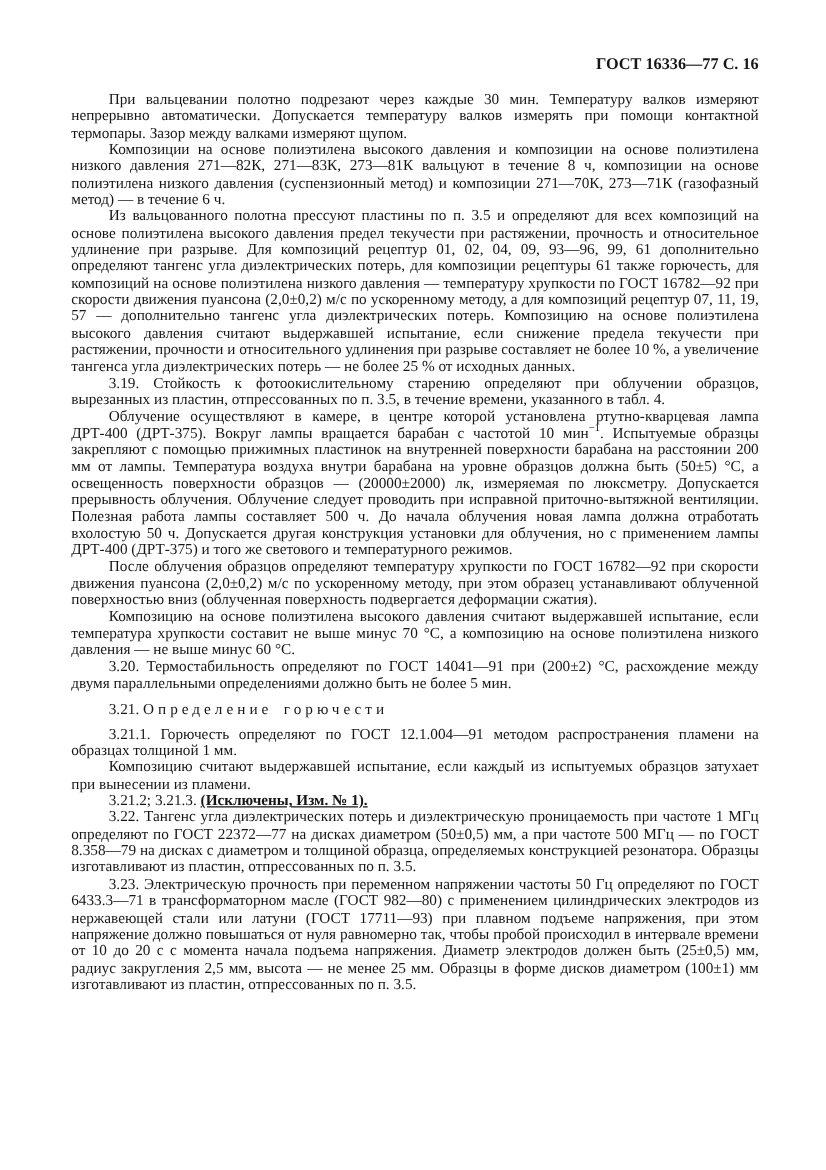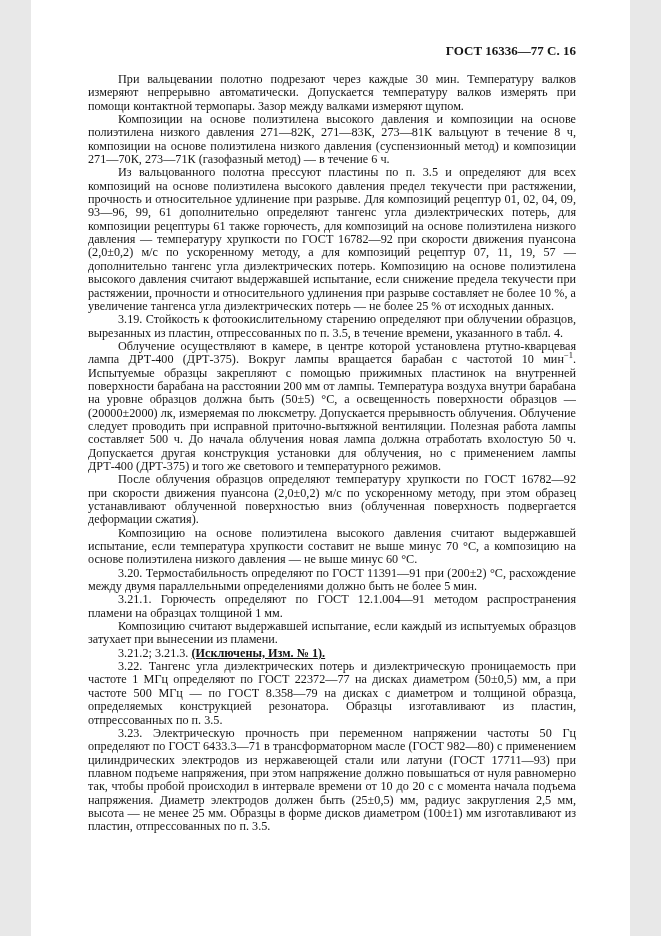--- a/index.html
+++ b/index.html
@@ -2,21 +2,21 @@
 <html lang="ru"><head>
 <meta charset="utf-8">
 <style>
   html, body {
     margin: 0;
     padding: 0;
     background: #e8e8e8;
   }
   .page {
     position: relative;
-    width: 599px;
+    width: 661px;
     height: 936px;
     margin: 0 auto;
     background: #ffffff;
     color: #161616;
     font-family: "Liberation Serif", "DejaVu Serif", serif;
     box-sizing: border-box;
     padding: 44px 54px 0 57px;
     overflow: hidden;
   }
   .page-header {
@@ -72,22 +72,23 @@
     <p class="para">Из вальцованного полотна прессуют пластины по п. 3.5 и определяют для всех композиций на основе полиэтилена высокого давления предел текучести при растяжении, прочность и относительное удлинение при разрыве. Для композиций рецептур 01, 02, 04, 09, 93—96, 99, 61 дополнительно определяют тангенс угла диэлектрических потерь, для композиции рецептуры 61 также горючесть, для композиций на основе полиэтилена низкого давления — температуру хрупкости по ГОСТ 16782—92 при скорости движения пуансона (2,0±0,2) м/с по ускоренному методу, а для композиций рецептур 07, 11, 19, 57 — дополнительно тангенс угла диэлектрических потерь. Композицию на основе полиэтилена высокого давления считают выдержавшей испытание, если снижение предела текучести при растяжении, прочности и относительного удлинения при разрыве составляет не более 10 %, а увеличение тангенса угла диэлектрических потерь — не более 25 % от исходных данных.</p>
 
     <p class="para">3.19. Стойкость к фотоокислительному старению определяют при облучении образцов, вырезанных из пластин, отпрессованных по п. 3.5, в течение времени, указанного в табл. 4.</p>
 
     <p class="para"><span>Облучение осуществляют в камере, в центре которой установлена ртутно-кварцевая лампа ДРТ-400 (ДРТ-375). Вокруг лампы вращается барабан с частотой 10 мин</span><sup class="sup">−1</sup><span>. Испытуемые образцы закрепляют с помощью прижимных пластинок на внутренней поверхности барабана на расстоянии 200 мм от лампы. Температура воздуха внутри барабана на уровне образцов должна быть (50±5) °С, а освещенность поверхности образцов — (20000±2000) лк, измеряемая по люксметру. Допускается прерывность облучения. Облучение следует проводить при исправной приточно-вытяжной вентиляции. Полезная работа лампы составляет 500 ч. До начала облучения новая лампа должна отработать вхолостую 50 ч. Допускается другая конструкция установки для облучения, но с применением лампы ДРТ-400 (ДРТ-375) и того же светового и температурного режимов.</span></p>
 
     <p class="para">После облучения образцов определяют температуру хрупкости по ГОСТ 16782—92 при скорости движения пуансона (2,0±0,2) м/с по ускоренному методу, при этом образец устанавливают облученной поверхностью вниз (облученная поверхность подвергается деформации сжатия).</p>
 
     <p class="para">Композицию на основе полиэтилена высокого давления считают выдержавшей испытание, если температура хрупкости составит не выше минус 70 °С, а композицию на основе полиэтилена низкого давления — не выше минус 60 °С.</p>
 
-    <p class="para">3.20. Термостабильность определяют по ГОСТ 11391—91 при (200±2) °С, расхождение между двумя параллельными определениями должно быть не более 5 мин.</p>
+    <p class="para">3.20. Термостабильность определяют по ГОСТ 14041—91 при (200±2) °С, расхождение между двумя параллельными определениями должно быть не более 5 мин.</p>
 
+    <p class="para section-heading"><span>3.21.</span> <span class="spaced-title">Определение горючести</span></p>
 
     <p class="para">3.21.1. Горючесть определяют по ГОСТ 12.1.004—91 методом распространения пламени на образцах толщиной 1 мм.</p>
 
     <p class="para">Композицию считают выдержавшей испытание, если каждый из испытуемых образцов затухает при вынесении из пламени.</p>
 
     <p class="para"><span>3.21.2; 3.21.3. </span><span class="bold">(Исключены, Изм. № 1).</span></p>
 
     <p class="para">3.22. Тангенс угла диэлектрических потерь и диэлектрическую проницаемость при частоте 1 МГц определяют по ГОСТ 22372—77 на дисках диаметром (50±0,5) мм, а при частоте 500 МГц — по ГОСТ 8.358—79 на дисках с диаметром и толщиной образца, определяемых конструкцией резонатора. Образцы изготавливают из пластин, отпрессованных по п. 3.5.</p>
 
     <p class="para">3.23. Электрическую прочность при переменном напряжении частоты 50 Гц определяют по ГОСТ 6433.3—71 в трансформаторном масле (ГОСТ 982—80) с применением цилиндрических электродов из нержавеющей стали или латуни (ГОСТ 17711—93) при плавном подъеме напряжения, при этом напряжение должно повышаться от нуля равномерно так, чтобы пробой происходил в интервале времени от 10 до 20 с с момента начала подъема напряжения. Диаметр электродов должен быть (25±0,5) мм, радиус закругления 2,5 мм, высота — не менее 25 мм. Образцы в форме дисков диаметром (100±1) мм изготавливают из пластин, отпрессованных по п. 3.5.</p>

